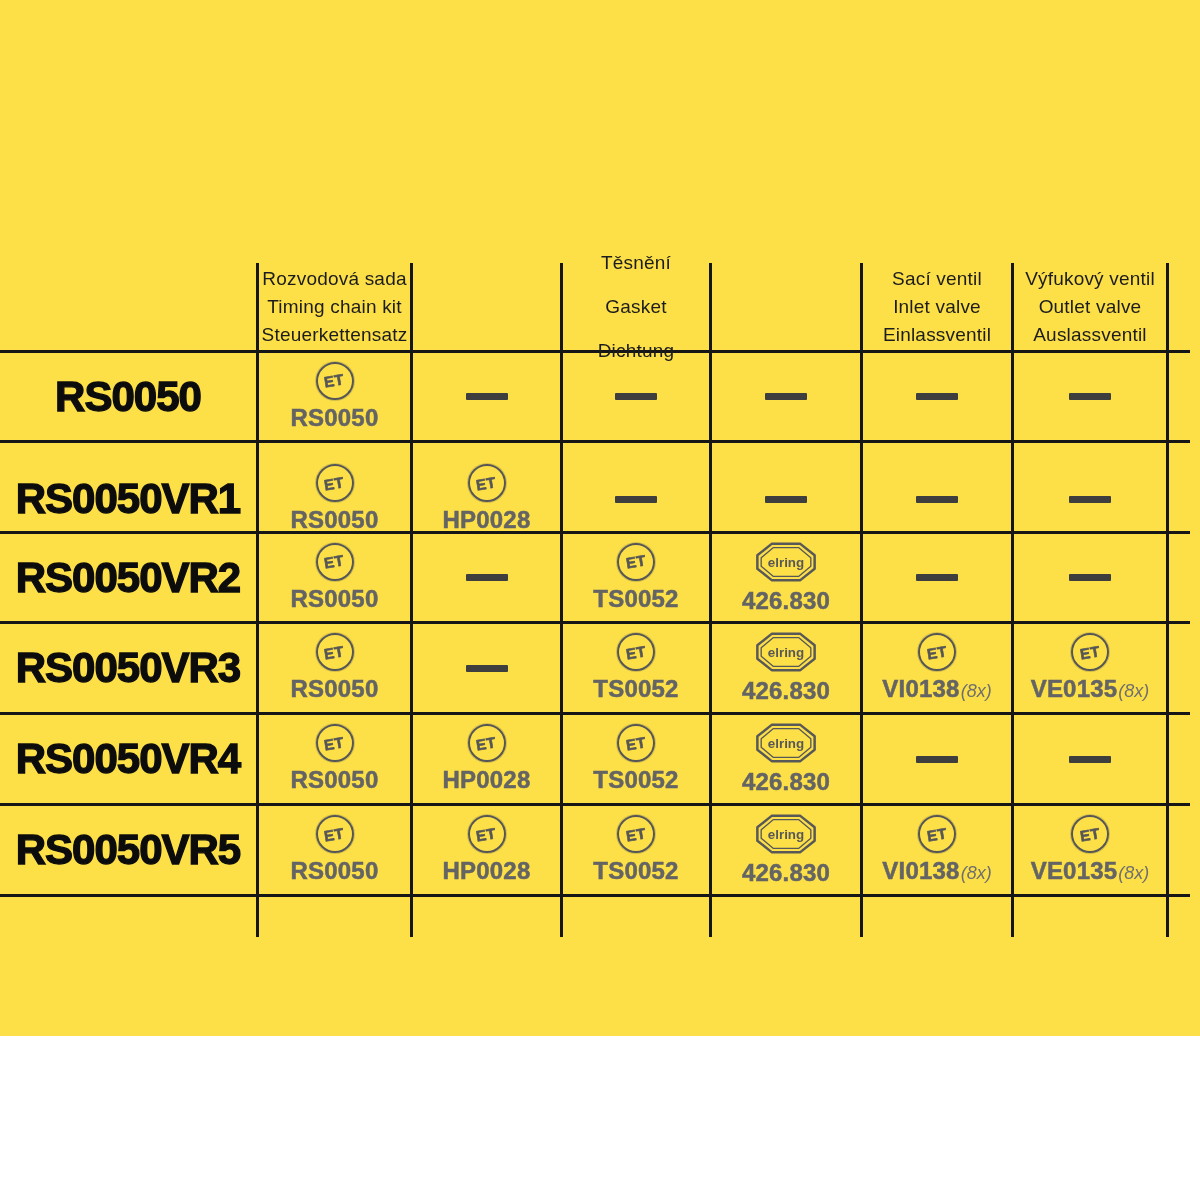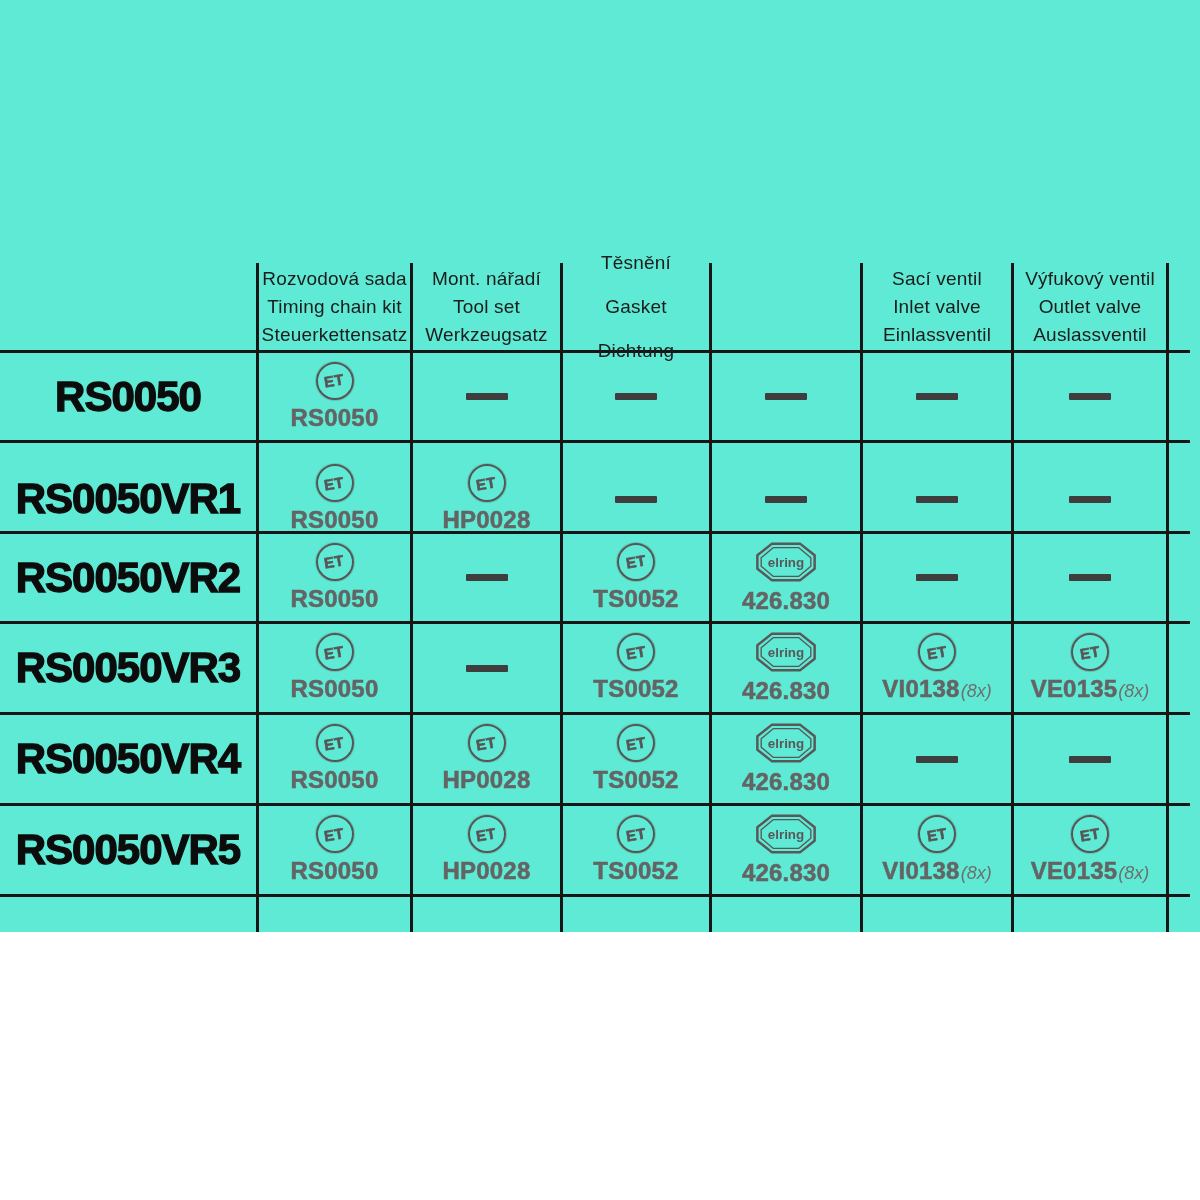--- a/index.html
+++ b/index.html
@@ -1,17 +1,17 @@
 <!DOCTYPE html>
 <html><head>
 <meta charset="utf-8">
 <style>
   html,body{margin:0;padding:0;background:#ffffff;}
   body{font-family:"Liberation Sans","DejaVu Sans",sans-serif;}
-  .stage{position:relative;width:1200px;height:932px;background:#5eead4;overflow:hidden;}
+  .stage{position:relative;width:1200px;height:1036px;background:#fde047;overflow:hidden;}
 
   
   .vline{position:absolute;top:263px;height:674px;width:3px;background:#161616;}
   .hline{position:absolute;left:0;width:1190px;height:3px;background:#161616;}
 
   
   .c0{left:0;width:256px;}
   .c1{left:259px;width:151px;}
   .c2{left:413px;width:147px;}
   .c3{left:563px;width:146px;gap:16px;}
@@ -71,25 +71,20 @@
   <div class="hline" style="top:621px"></div>
   <div class="hline" style="top:712px"></div>
   <div class="hline" style="top:803px"></div>
   <div class="hline" style="top:894px"></div>
 
   <div class="hcell c1 rh">
     <div>Rozvodová sada</div>
     <div>Timing chain kit</div>
     <div>Steuerkettensatz</div>
   </div>
-  <div class="hcell c2 rh">
-    <div>Mont. nářadí</div>
-    <div>Tool set</div>
-    <div>Werkzeugsatz</div>
-  </div>
   <div class="hcell c3 rh">
     <div>Těsnění</div>
     <div>Gasket</div>
     <div>Dichtung</div>
   </div>
   <div class="hcell c5 rh">
     <div>Sací ventil</div>
     <div>Inlet valve</div>
     <div>Einlassventil</div>
   </div>

